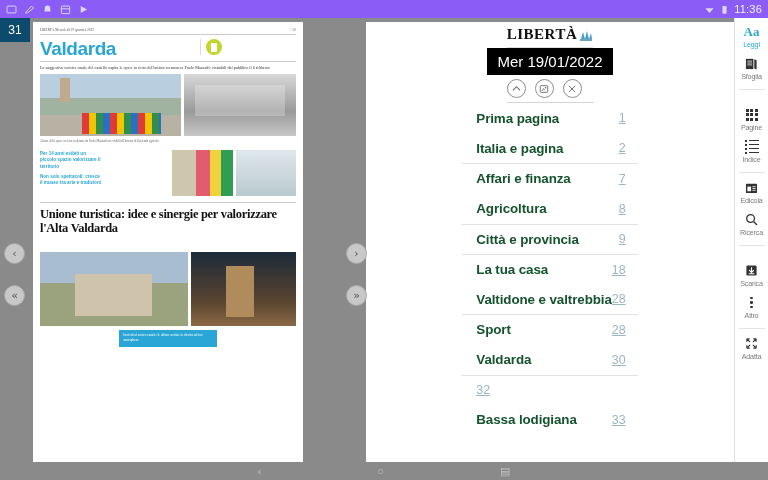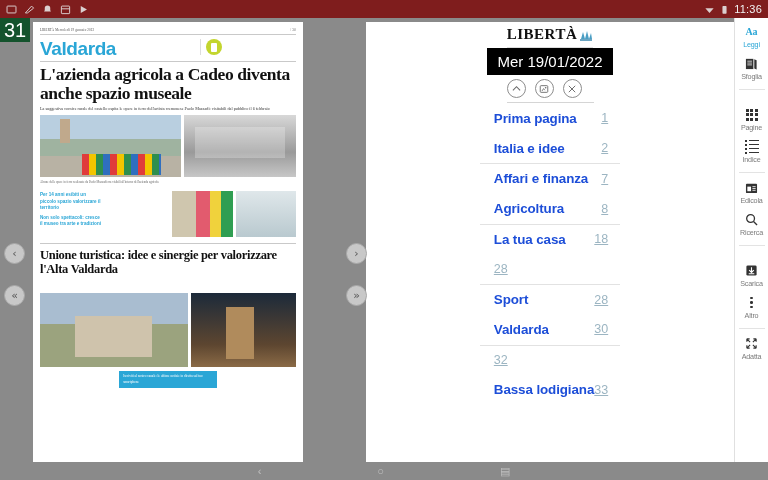--- a/index.html
+++ b/index.html
@@ -6,32 +6,32 @@
   html, body { width: 768px; height: 480px; overflow: hidden; }
   body {
     font-family: "Liberation Sans", sans-serif;
     background: #8a8a8a;
     position: relative;
   }
 
   
   .statusbar {
     position: absolute; left: 0; top: 0; width: 768px; height: 18px;
-    background: #7f1d1d; display: flex; align-items: center;
+    background: #8b5cf6; display: flex; align-items: center;
     padding: 0 6px; color: #e8e8e8;
   }
   .sb-left { display: flex; align-items: center; gap: 7px; }
   .sb-right { margin-left: auto; display: flex; align-items: center; gap: 4px; }
   .sb-ico { width: 11px; height: 11px; display: block; opacity: .88; }
   .sb-time { font-size: 11px; color: #f2f2f2; letter-spacing: .2px; }
 
   
   .day-badge {
     position: absolute; left: 0; top: 18px; width: 30px; height: 24px;
-    background: #14532d; color: #fff; font-size: 20px;
+    background: #0c4a6e; color: #fff; font-size: 12px;
     display: flex; align-items: center; justify-content: center; z-index: 6;
   }
 
   
   .paper {
     position: absolute; left: 33px; top: 22px; width: 270px; height: 440px;
     background: #fff; overflow: hidden; font-family: "Liberation Serif", serif;
     padding: 5px 7px;
   }
   .paper-top { display: flex; justify-content: space-between; align-items: baseline;
@@ -112,39 +112,39 @@
     font-size: 15px; letter-spacing: .5px; color: #111; }
   .datebar { background: #000; color: #fff; font-size: 15px; padding: 5px 10px; }
   .toolrow { height: 28px; display: flex; align-items: center; justify-content: flex-end;
     gap: 9px; padding-right: 12px; border-bottom: 1px solid #d5d5d5; }
   .circ { width: 19px; height: 19px; border-radius: 50%; border: 1px solid #8d8d8d;
     display: flex; align-items: center; justify-content: center; color: #6a6a6a; }
   .idx-list { flex: 1; overflow: hidden; }
   .idx-row { display: flex; align-items: center; justify-content: space-between;
     padding: 0 12px 0 14px; height: 30.2px; }
   .idx-row.sep { border-top: 1px solid #e2e2e2; }
-  .idx-label { font-size: 13.4px; font-weight: bold; color: #1d4ed8; letter-spacing: -.1px; }
+  .idx-label { font-size: 13.4px; font-weight: bold; color: #14532d; letter-spacing: -.1px; }
   .idx-page { font-size: 12.5px; color: #9cb5c2; text-decoration: underline; }
 
   
   .sidebar {
     position: absolute; right: 0; top: 18px; width: 34px; height: 444px;
     background: #fff; display: flex; flex-direction: column; align-items: center;
     padding-top: 3px; border-left: 1px solid #e0e0e0;
   }
   .sb-item { width: 34px; padding: 3px 0 4px; display: flex; flex-direction: column;
     align-items: center; gap: 1px; }
   .sb-item .glyph { height: 15px; display: flex; align-items: center;
     justify-content: center; color: #333; }
   .sb-item .lbl { font-size: 7.2px; color: #7b7b7b; letter-spacing: -.2px; }
   .sb-item.active .glyph { color: #2aa6d6; }
   .sb-item.active .lbl { color: #2aa6d6; }
   .sb-sep { width: 26px; height: 1px; background: #e3e3e3; margin: 4px 0; }
   .sb-gap { flex: 0 0 10px; }
-  .aa { font-family: "Liberation Serif", serif; font-size: 10px; font-weight: bold;
+  .aa { font-family: "Liberation Serif", serif; font-size: 13px; font-weight: bold;
     color: #2aa6d6; line-height: 1; }
   .grid9 { display: grid; grid-template-columns: repeat(3, 3px);
     grid-template-rows: repeat(3, 3px); gap: 1.5px; }
   .grid9 i { background: #333; display: block; }
   .listico { display: flex; flex-direction: column; gap: 2px; }
   .listico i { display: flex; align-items: center; gap: 2px; }
   .listico i::before { content:""; width: 2px; height: 2px; background: #333; }
   .listico i::after { content:""; width: 10px; height: 1.6px; background: #333; }
   .dots3 { display: flex; flex-direction: column; gap: 2px; align-items: center; }
   .dots3 i { width: 2.6px; height: 2.6px; border-radius: 50%; background: #333; }
@@ -199,21 +199,20 @@
     <span class="sect-name">Valdarda</span>
     <div class="promo">
       <span class="promo-dot"></span>
       <div class="promo-lines">
         <i class="ln t"></i><i class="ln"></i><i class="ln"></i><i class="ln"></i><i class="ln" style="width:70%"></i>
       </div>
     </div>
   </div>
   <div class="hr-thin"></div>
 
-  <div class="headline1">L'azienda agricola a Cadeo diventa anche spazio museale</div>
   <div class="subdeck">La suggestiva cornice rurale del castello ospita le opere in ferro dell'artista cremonese Paolo Mazzadi: visitabili dal pubblico il 6 febbraio</div>
 
   <div class="photo-row">
     <div class="ph a"></div>
     <div class="ph b"></div>
   </div>
   <div class="cap">Alcune delle opere in ferro realizzate da Paolo Mazzadi ora visibili all'interno dell'azienda agricola</div>
 
   <div class="cols">
     <div class="col">
@@ -299,36 +298,41 @@
         </svg>
     </div>
   </div>
 
   <div class="idx-list">
       <div class="idx-row">
         <span class="idx-label">Prima pagina</span>
         <span class="idx-page">1</span>
       </div>
       <div class="idx-row">
-        <span class="idx-label">Italia e idee</span>
+        <span class="idx-label">Italia e pagina</span>
         <span class="idx-page">2</span>
       </div>
       <div class="idx-row sep">
         <span class="idx-label">Affari e finanza</span>
         <span class="idx-page">7</span>
       </div>
       <div class="idx-row">
         <span class="idx-label">Agricoltura</span>
         <span class="idx-page">8</span>
       </div>
       <div class="idx-row sep">
+        <span class="idx-label">Città e provincia</span>
+        <span class="idx-page">9</span>
+      </div>
+      <div class="idx-row sep">
         <span class="idx-label">La tua casa</span>
         <span class="idx-page">18</span>
       </div>
       <div class="idx-row">
+        <span class="idx-label">Valtidone e valtrebbia</span>
         <span class="idx-page">28</span>
       </div>
       <div class="idx-row sep">
         <span class="idx-label">Sport</span>
         <span class="idx-page">28</span>
       </div>
       <div class="idx-row">
         <span class="idx-label">Valdarda</span>
         <span class="idx-page">30</span>
       </div>

